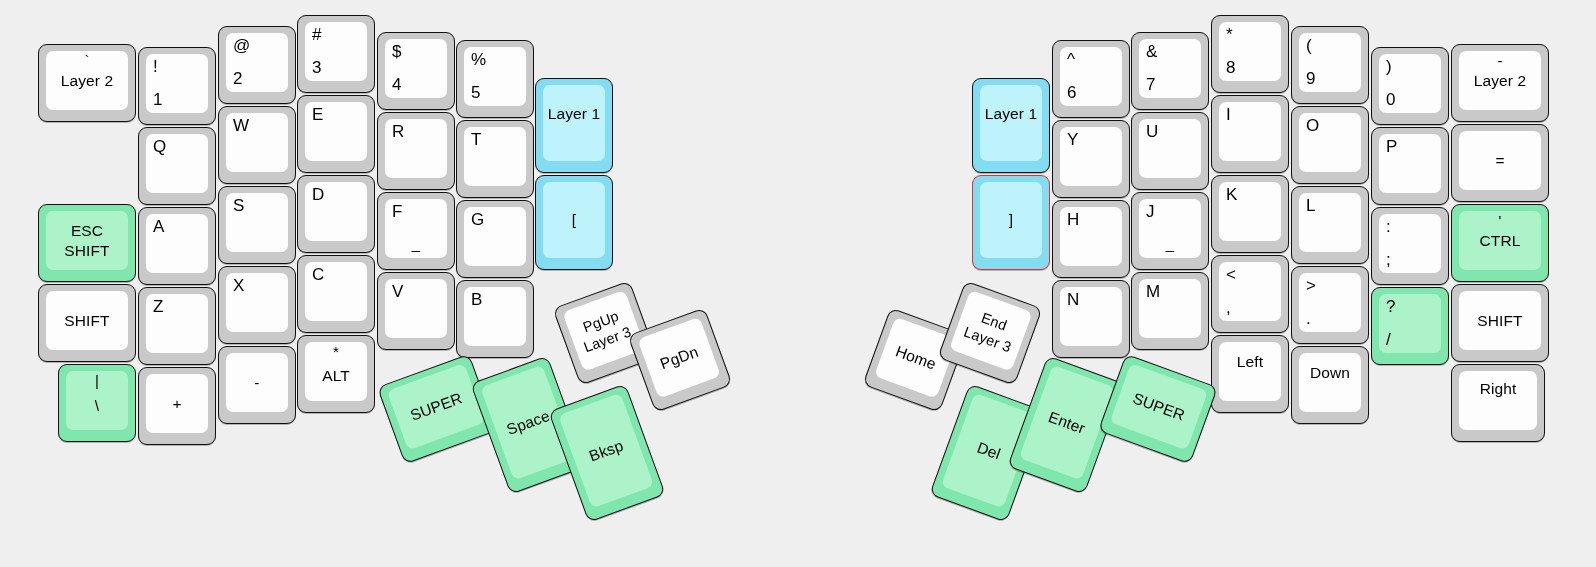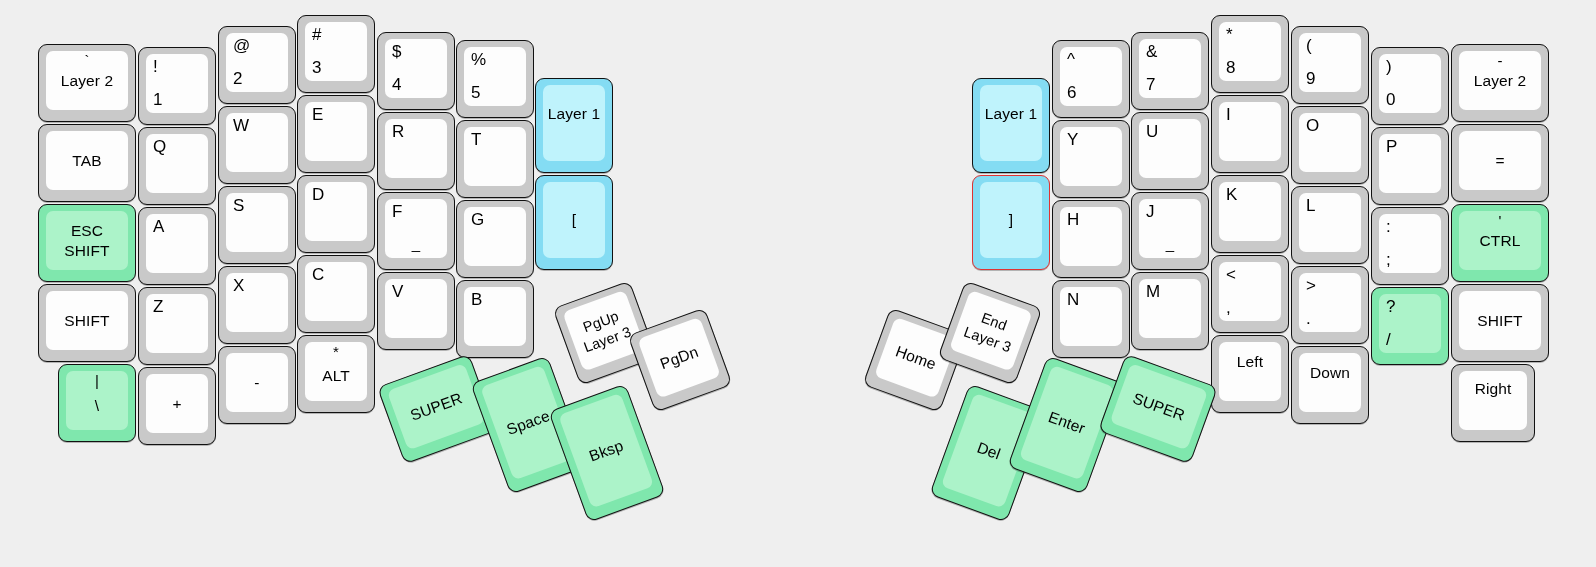--- a/index.html
+++ b/index.html
@@ -79,25 +79,20 @@
 <div id="panel"></div>
 
 <div class="kb">
 
   <div class="key" style="left:38px;top:44px;width:98px;height:78px;">
     <div class="cap">
       <span class="lbl tc">`</span>
       <span class="lbl ctr">Layer 2</span>
     </div>
   </div>
-  <div class="key" style="left:38px;top:124px;width:98px;height:78px;">
-    <div class="cap">
-      <span class="lbl ctr">TAB</span>
-    </div>
-  </div>
   <div class="key green" style="left:38px;top:204px;width:98px;height:78px;">
     <div class="cap">
       <span class="lbl ctr2">ESC
 SHIFT</span>
     </div>
   </div>
   <div class="key" style="left:38px;top:284px;width:98px;height:78px;">
     <div class="cap">
       <span class="lbl ctr">SHIFT</span>
     </div>
@@ -427,21 +422,21 @@
     <div class="cap">
       <span class="lbl tc">'</span>
       <span class="lbl ctr">CTRL</span>
     </div>
   </div>
   <div class="key" style="left:1451px;top:284px;width:98px;height:78px;">
     <div class="cap">
       <span class="lbl ctr">SHIFT</span>
     </div>
   </div>
-  <div class="key" style="left:1451px;top:364px;width:84px;height:78px;">
+  <div class="key" style="left:1451px;top:364px;width:94px;height:78px;">
     <div class="cap">
       <span class="lbl ctr" style="top:30%;">Right</span>
     </div>
   </div>
 
   <div class="thumb" style="left:876px;top:350px;width:330px;height:200px;">
     <div class="key" style="left:-2px;top:-31px;width:82px;height:82px;transform:rotate(20deg);transform-origin:50% 50%;">
       <div class="cap">
         <span class="lbl ctr">Home</span>
       </div>

